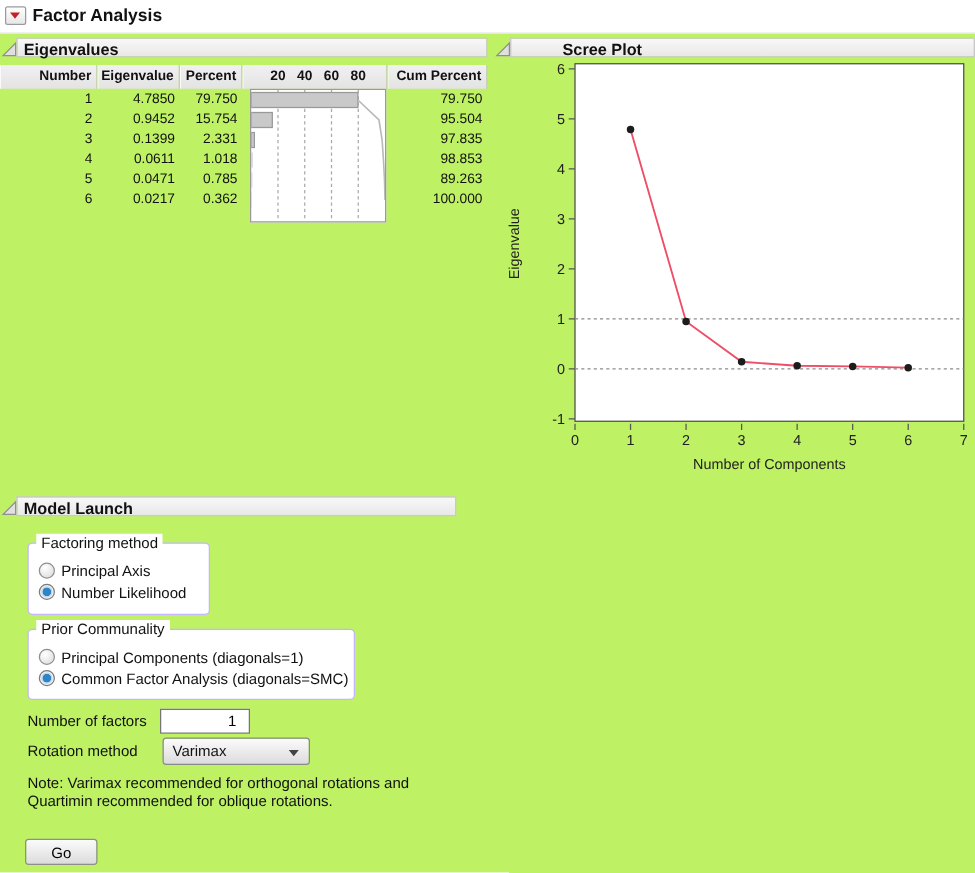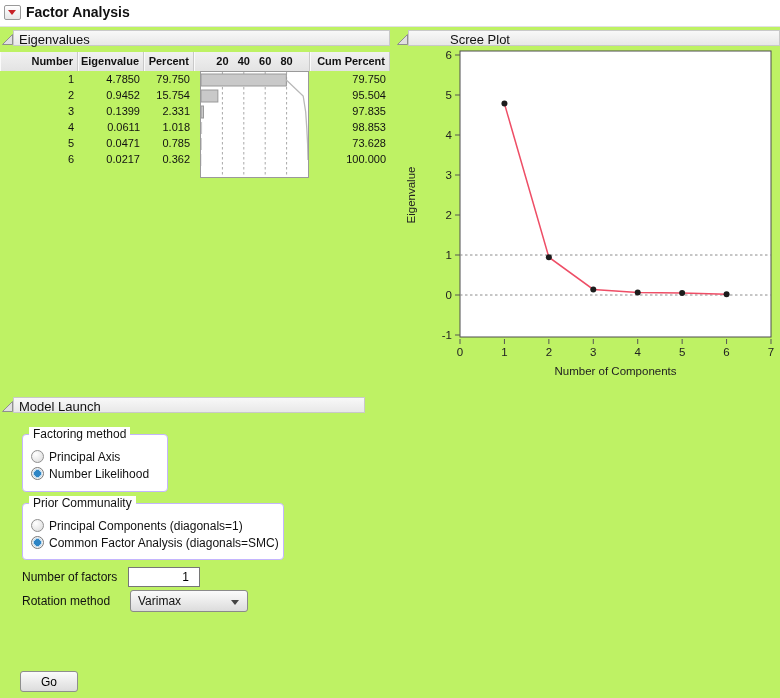--- a/index.html
+++ b/index.html
@@ -12,21 +12,21 @@
   .menu-btn{position:absolute;left:4px;top:5px;width:17px;height:15px;border:1px solid #9a9a9a;
             border-radius:2px;background:linear-gradient(#ffffff,#e7e7e7);box-sizing:border-box;}
   .menu-btn .tri{position:absolute;left:3px;top:4px;width:0;height:0;
             border-left:4px solid transparent;border-right:4px solid transparent;
             border-top:5px solid #c62026;}
   .top-title{position:absolute;left:26px;top:4px;font-size:14px;font-weight:bold;}
 
   
   .sect-bar{position:absolute;height:16px;box-sizing:border-box;
             background:linear-gradient(#f8f8f8,#e8e8e8);
-            border:1px solid #c9c9c9;font-weight:normal;font-size:13px;
+            border:1px solid #c9c9c9;font-weight:bold;font-size:13px;
             padding:1px 0 0 5px;line-height:16px;}
   .disc{position:absolute;width:13px;height:13px;}
 
   
   .eig-table{position:absolute;left:0;top:52px;width:390px;font-size:11px;}
   .thead{display:flex;height:19px;line-height:19px;font-weight:bold;}
   .hcell{box-sizing:border-box;text-align:right;padding-right:4px;
          background:linear-gradient(#f1f1f1,#e3e3e3);
          border-right:1px solid #c9c9c9;border-left:1px solid #fafafa;}
   .c1{width:78px;} .c2{width:66px;} .c3{width:50px;} .c4{width:116px;position:relative;} .c5{width:80px;}
@@ -124,21 +124,21 @@
           <div class="tcell c2">0.0611</div>
           <div class="tcell c3">1.018</div>
           <div class="tcell c4"></div>
           <div class="tcell c5">98.853</div>
         </div>
         <div class="trow">
           <div class="tcell c1">5</div>
           <div class="tcell c2">0.0471</div>
           <div class="tcell c3">0.785</div>
           <div class="tcell c4"></div>
-          <div class="tcell c5">73.628</div>
+          <div class="tcell c5">89.263</div>
         </div>
         <div class="trow">
           <div class="tcell c1">6</div>
           <div class="tcell c2">0.0217</div>
           <div class="tcell c3">0.362</div>
           <div class="tcell c4"></div>
           <div class="tcell c5">100.000</div>
         </div>
       </div>
   </div>
@@ -250,15 +250,19 @@
 
   <span class="ml-label" style="left:22px;top:570px;">Number of factors</span>
   <input id="nf-input" type="text" value="1" style="">
 
   <span class="ml-label" style="left:22px;top:594px;">Rotation method</span>
   <div class="dropdown">
     <span>Varimax</span>
     <span class="dd-arrow"></span>
   </div>
 
+  <div class="note">
+    <div>Note: Varimax recommended for orthogonal rotations and</div>
+    <div>Quartimin recommended for oblique rotations.</div>
+  </div>
 
   <button id="go-btn">Go</button>
 </div>
 
 </body></html>

